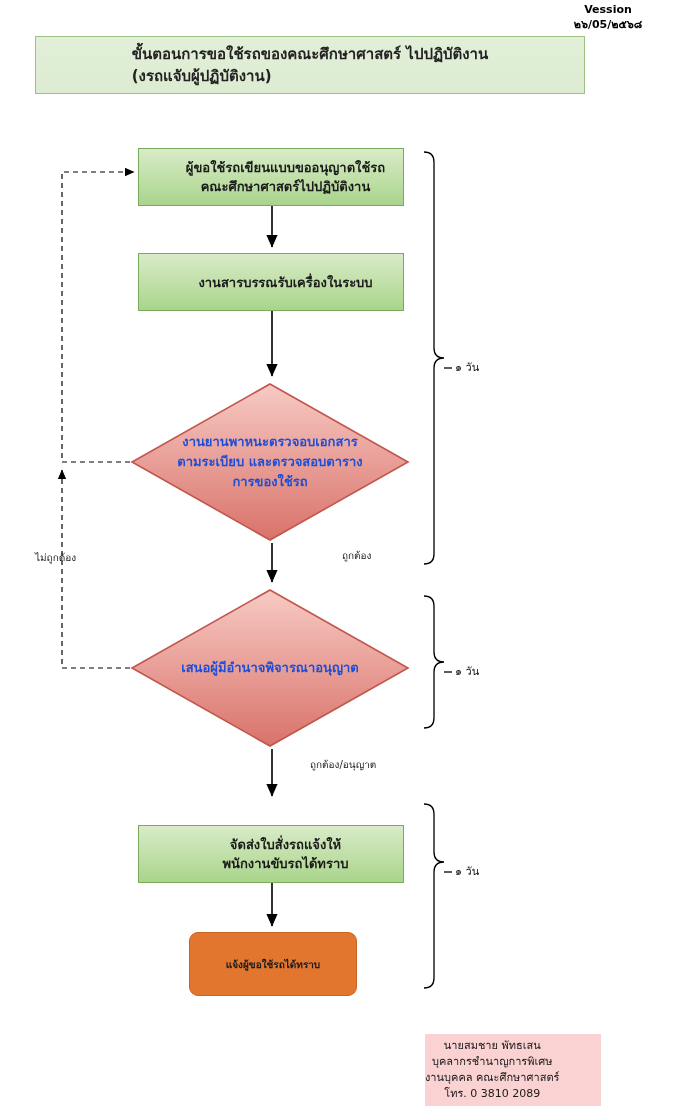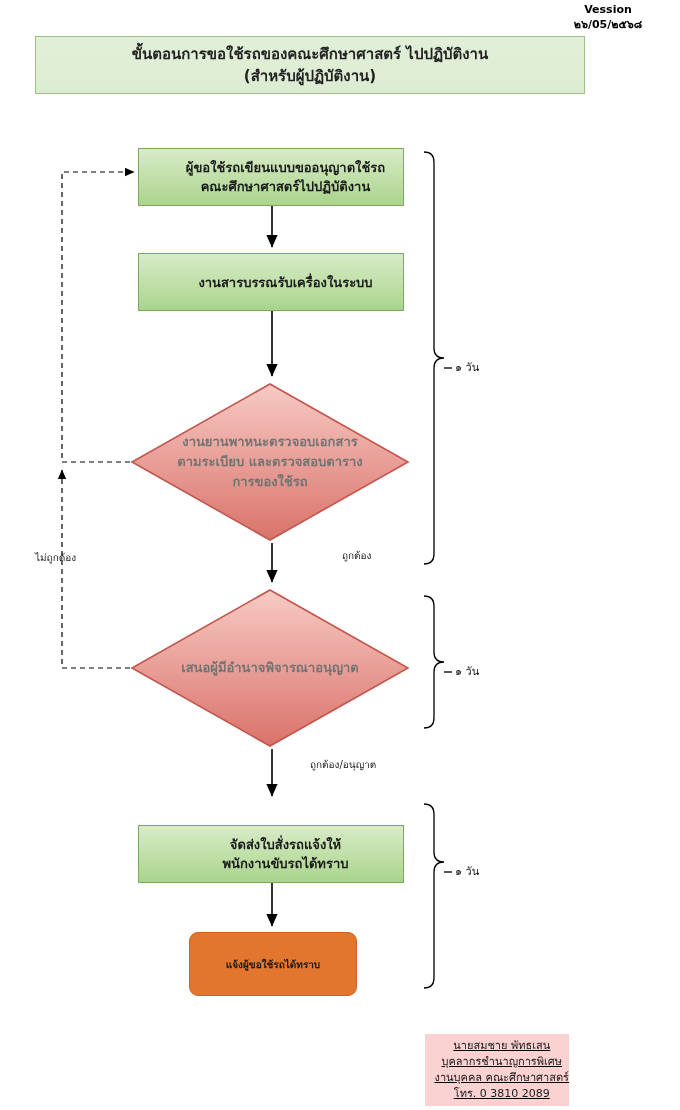--- a/index.html
+++ b/index.html
@@ -17,21 +17,21 @@
   }
 
   
   #title-banner{
     left:35px;top:36px;width:548px;height:56px;
     background:linear-gradient(180deg,#e2efd9 0%,#dcecd1 100%);
     border:1px solid #9dc183;
     display:flex;align-items:center;justify-content:center;
   }
   #title-banner .t{
-    text-align:center;font-size:15px;font-weight:bold;color:#222;line-height:22px;
+    font-size:15px;font-weight:bold;color:#222;line-height:22px;
   }
 
   
   .pbox{
     width:264px;height:56px;left:138px;
     background:linear-gradient(180deg,#d8ebc8 0%,#bfdfa6 55%,#a9d48c 100%);
     border:1px solid #7aab5c;
     display:flex;align-items:center;justify-content:center;
   }
   .pbox .t{text-align:center;font-size:13px;font-weight:bold;color:#1a1a1a;line-height:19px;margin-left:29px;}
@@ -40,38 +40,38 @@
   #box-dispatch{top:825px;}
 
   
   .diamond{
     width:280px;height:160px;left:130px;
   }
   .diamond svg{display:block;width:280px;height:160px;}
   .diamond .t{
     position:absolute;left:0;top:0;width:280px;height:160px;
     display:flex;align-items:center;justify-content:center;
-    text-align:center;font-size:13px;font-weight:bold;color:#737373;line-height:20px;
+    text-align:center;font-size:13px;font-weight:bold;color:#1d4ed8;line-height:20px;
   }
   #diamond-inspect{top:382px;}
   #diamond-approve{top:588px;}
 
   
   #box-notify{
     left:189px;top:932px;width:166px;height:62px;border-radius:9px;
     background:#e2762e;border:1px solid #c86424;
     display:flex;align-items:center;justify-content:center;
   }
   #box-notify .t{text-align:center;font-size:10px;font-weight:bold;color:#1a1a1a;line-height:19px;}
 
   
   #contact-card{
-    left:425px;top:1034px;width:144px;height:72px;
+    left:425px;top:1034px;width:176px;height:72px;
     background:#fbd2d2;
-    display:flex;align-items:center;justify-content:flex-end;text-decoration:underline;
+    display:flex;align-items:center;justify-content:flex-start;
   }
   #contact-card .t{text-align:center;font-size:11px;color:#1a1a1a;line-height:16px;}
 
   
   .edge-label{font-size:10px;color:#1a1a1a;white-space:nowrap;margin-left:27px;}
   #label-invalid{left:8px;top:550px;}
   #label-valid{left:315px;top:548px;}
   #label-approved{left:283px;top:757px;}
 
   
@@ -87,21 +87,21 @@
 <body>
 
 <div class="abs" id="version-stamp">
   <div>Vession</div>
   <div>๒๖/05/๒๕๖๘</div>
 </div>
 
 <div class="abs" id="title-banner">
   <div class="t">
     <div>ขั้นตอนการขอใช้รถของคณะศึกษาศาสตร์ ไปปฏิบัติงาน</div>
-    <div>(สำหรับผู้ปฏิบัติงาน)</div>
+    <div>(งรถแจับผู้ปฏิบัติงาน)</div>
   </div>
 </div>
 
 <svg class="abs" id="connectors" viewBox="0 0 680 1110" xmlns="http://www.w3.org/2000/svg">
   <defs>
     <marker id="arrow" markerWidth="9" markerHeight="9" refX="7.5" refY="3.5" orient="auto" markerUnits="strokeWidth">
       <path d="M0,0 L8,3.5 L0,7 z" fill="#000"></path>
     </marker>
     <marker id="arrow-dash" markerWidth="9" markerHeight="9" refX="7.5" refY="3.5" orient="auto" markerUnits="strokeWidth">
       <path d="M0,0 L8,3.5 L0,7 z" fill="#000"></path>

